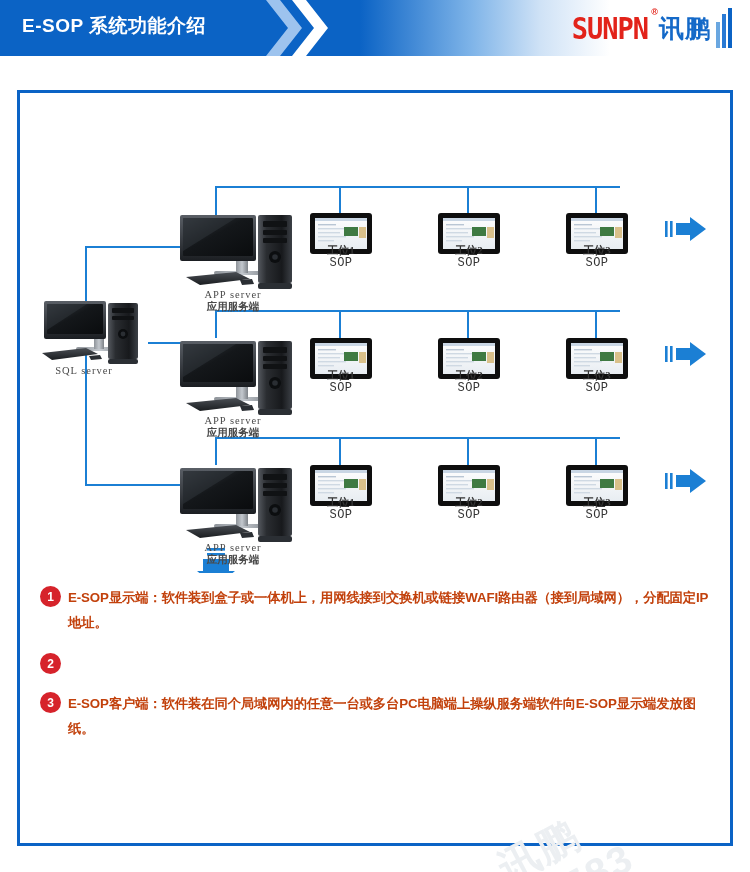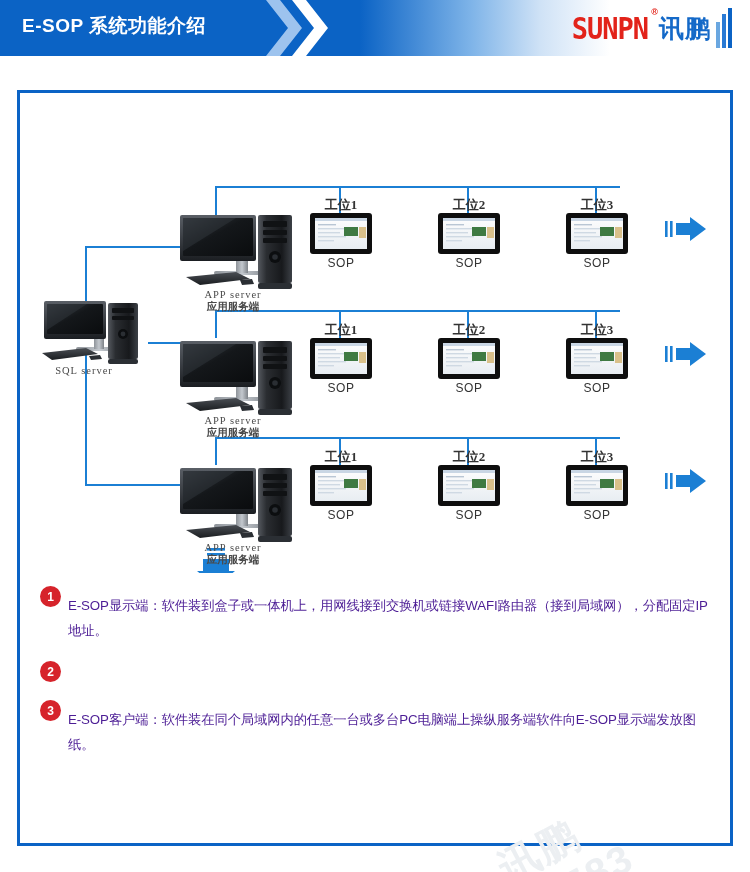--- a/index.html
+++ b/index.html
@@ -153,28 +153,29 @@
     color: #4a4a4a;
     line-height: 12px;
     white-space: nowrap;
     letter-spacing: 1px;
     text-align: center;
   }
   .node-label.cn { letter-spacing: 0px; font-weight: bold; }
 
   .station-label {
     font-family: "Liberation Serif", serif;
-    font-size: 13px;
+    font-size: 11px;
     color: #333;
     font-weight: bold;
     line-height: 11px;
     white-space: nowrap;
+    margin-top: 46px;
   }
   .sop-label {
-    font-family: Liberation Sans, sans-serif;
+    font-family: Liberation Mono, monospace;
     font-size: 12px;
     color: #333;
     line-height: 15px;
     letter-spacing: 0.5px;
   }
 
   
   .notes {
     position: absolute;
     left: 20px;
@@ -194,26 +195,25 @@
     color: #ffffff;
     font-size: 12px;
     font-weight: bold;
     display: flex;
     align-items: center;
     justify-content: center;
     margin-right: 7px;
     margin-top: 1px;
   }
   .note-text {
-    color: #4c1d95;
+    color: #c2410c;
     font-size: 13.3px;
     line-height: 25px;
-    font-weight: normal;
+    font-weight: bold;
     letter-spacing: -0.1px;
-    margin-top: 8px;
   }
 
   
   .watermark {
     position: absolute;
     right: 2px;
     bottom: -6px;
     width: 210px;
     height: 110px;
     transform: rotate(-28deg);

